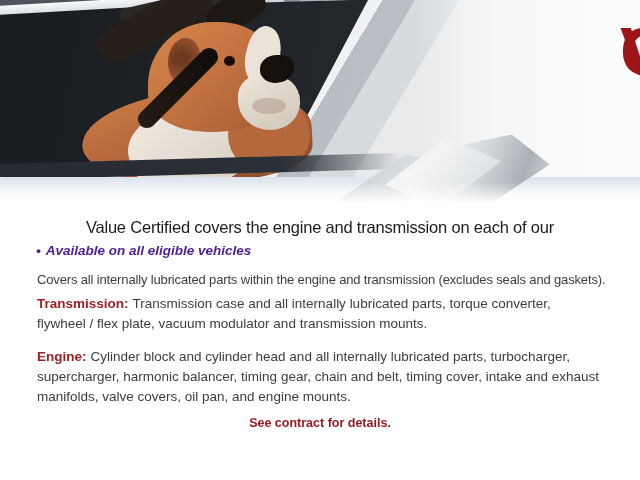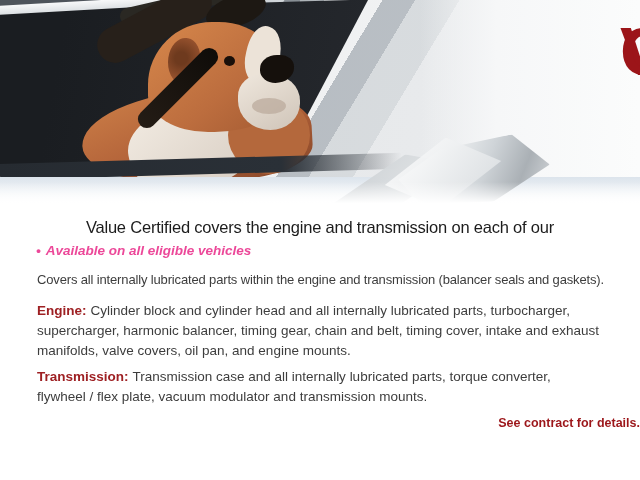--- a/index.html
+++ b/index.html
@@ -69,29 +69,29 @@
 
   
   .content{position:relative;width:640px;color:#3d3d3d;}
   .intro{
     margin:8px 20px 0 20px;text-align:center;color:#1c1c1c;
     font-size:16.5px;line-height:25px;letter-spacing:-0.2px;font-weight:normal;
   }
   .intro span{display:block;}
   .bullets{
     list-style:none;margin:3px 0 0 36px;padding:0;
-    color:#ec4899;font-style:italic;font-weight:bold;
+    color:#4c1d95;font-style:italic;font-weight:bold;
     font-size:13.5px;line-height:15.5px;
   }
   .bullets .marker{margin-right:5px;}
   .body-par{margin:12px 6px 0 37px;font-size:13px;line-height:17px;letter-spacing:-0.15px;white-space:nowrap;}
   .list-par{margin:13px 40px 0 37px;font-size:13.5px;line-height:20px;white-space:normal;}
   .par-label{color:#9e2023;font-weight:bold;margin-right:4px;}
   .trans-par{margin-top:6px;}
-  .contract{margin:9px 0 0 0;text-align:right;color:#9c161a;font-weight:bold;font-size:12.5px;}
+  .contract{margin:9px 0 0 0;text-align:center;color:#9c161a;font-weight:bold;font-size:12.5px;}
 </style>
 </head>
 <body>
 
 <div class="page">
 
   <div class="hero">
     <div class="base"></div>
     <div class="pillar"></div>
     <div class="right-wash"></div>
@@ -131,26 +131,26 @@
     <h1 class="intro">
       <span>Value Certified covers the engine and transmission on each of our</span>
     </h1>
 
     <ul class="bullets">
       <li>
         <span class="marker">•</span><span>Available on all eligible vehicles</span>
       </li>
     </ul>
 
-    <p class="body-par">Covers all internally lubricated parts within the engine and transmission (balancer seals and gaskets).</p>
+    <p class="body-par">Covers all internally lubricated parts within the engine and transmission (excludes seals and gaskets).</p>
+
+    <p class="list-par trans-par">
+      <span class="par-label">Transmission:</span><span>Transmission case and all internally lubricated parts, torque converter, flywheel / flex plate, vacuum modulator and transmission mounts.</span>
+    </p>
 
     <p class="list-par">
       <span class="par-label">Engine:</span><span>Cylinder block and cylinder head and all internally lubricated parts, turbocharger, supercharger, harmonic balancer, timing gear, chain and belt, timing cover, intake and exhaust manifolds, valve covers, oil pan, and engine mounts.</span>
-    </p>
-
-    <p class="list-par trans-par">
-      <span class="par-label">Transmission:</span><span>Transmission case and all internally lubricated parts, torque converter, flywheel / flex plate, vacuum modulator and transmission mounts.</span>
     </p>
 
     <p class="contract">See contract for details.</p>
   </div>
 
 </div>
 
 </body></html>

